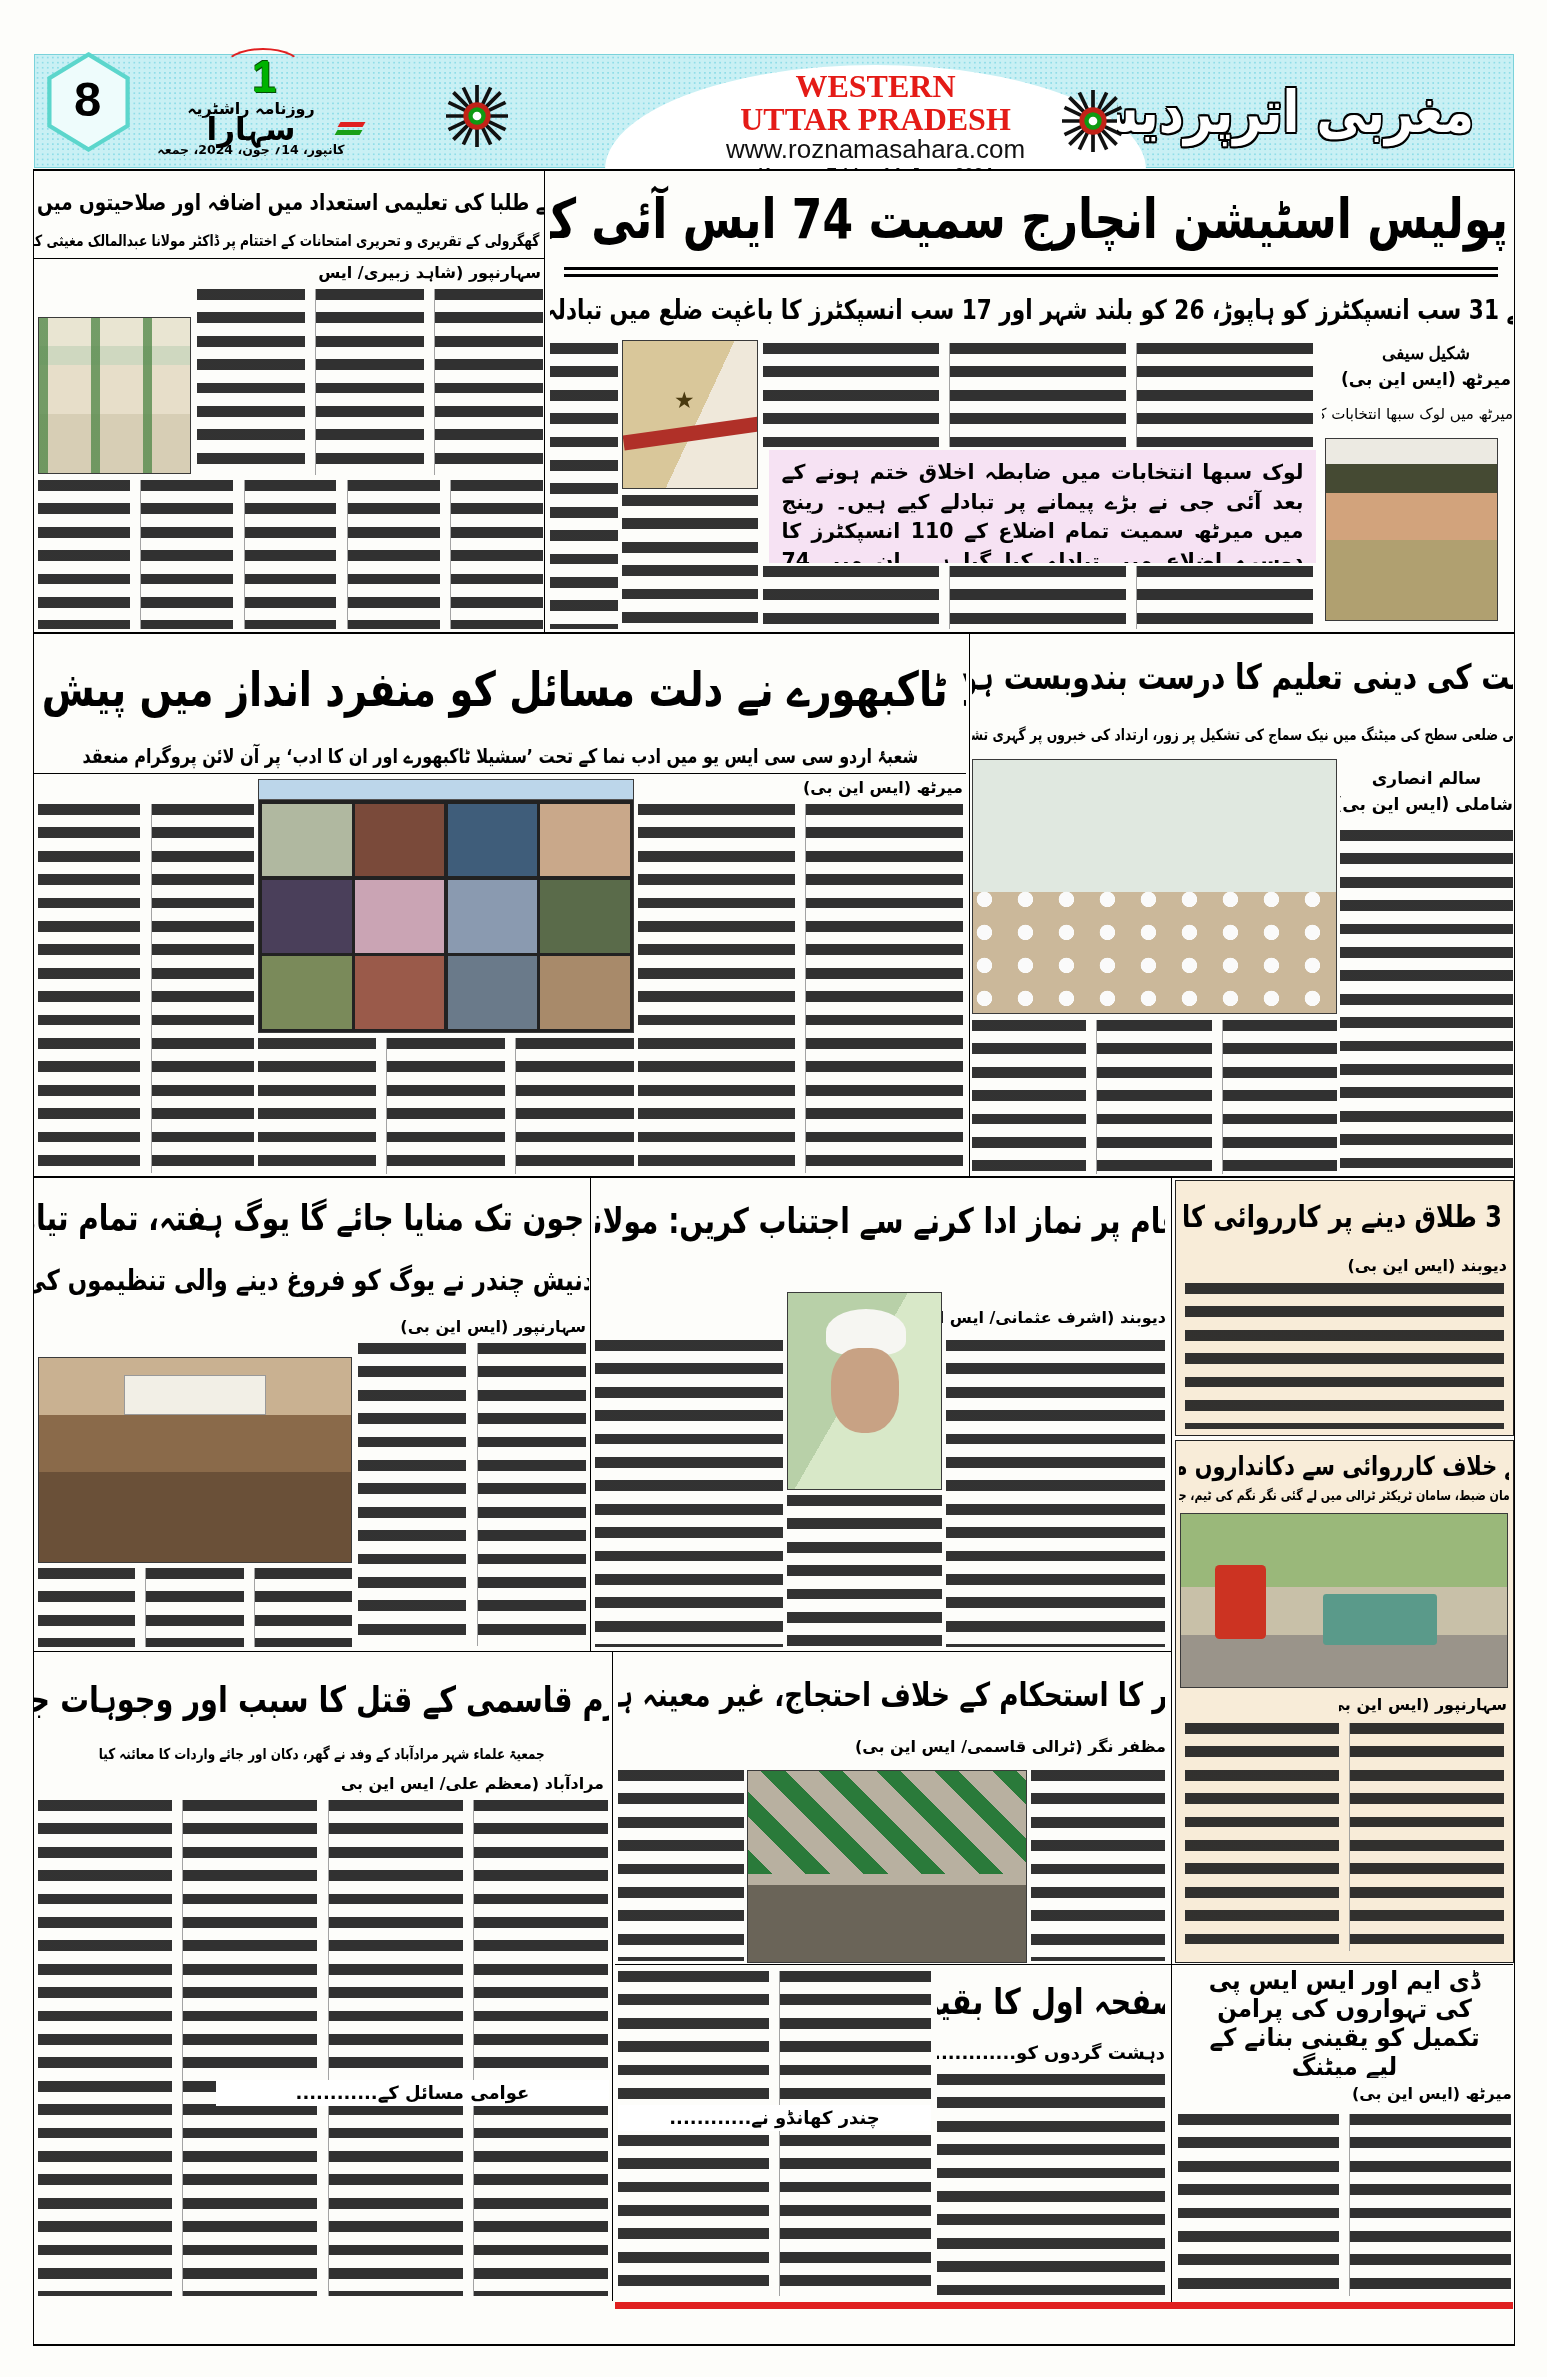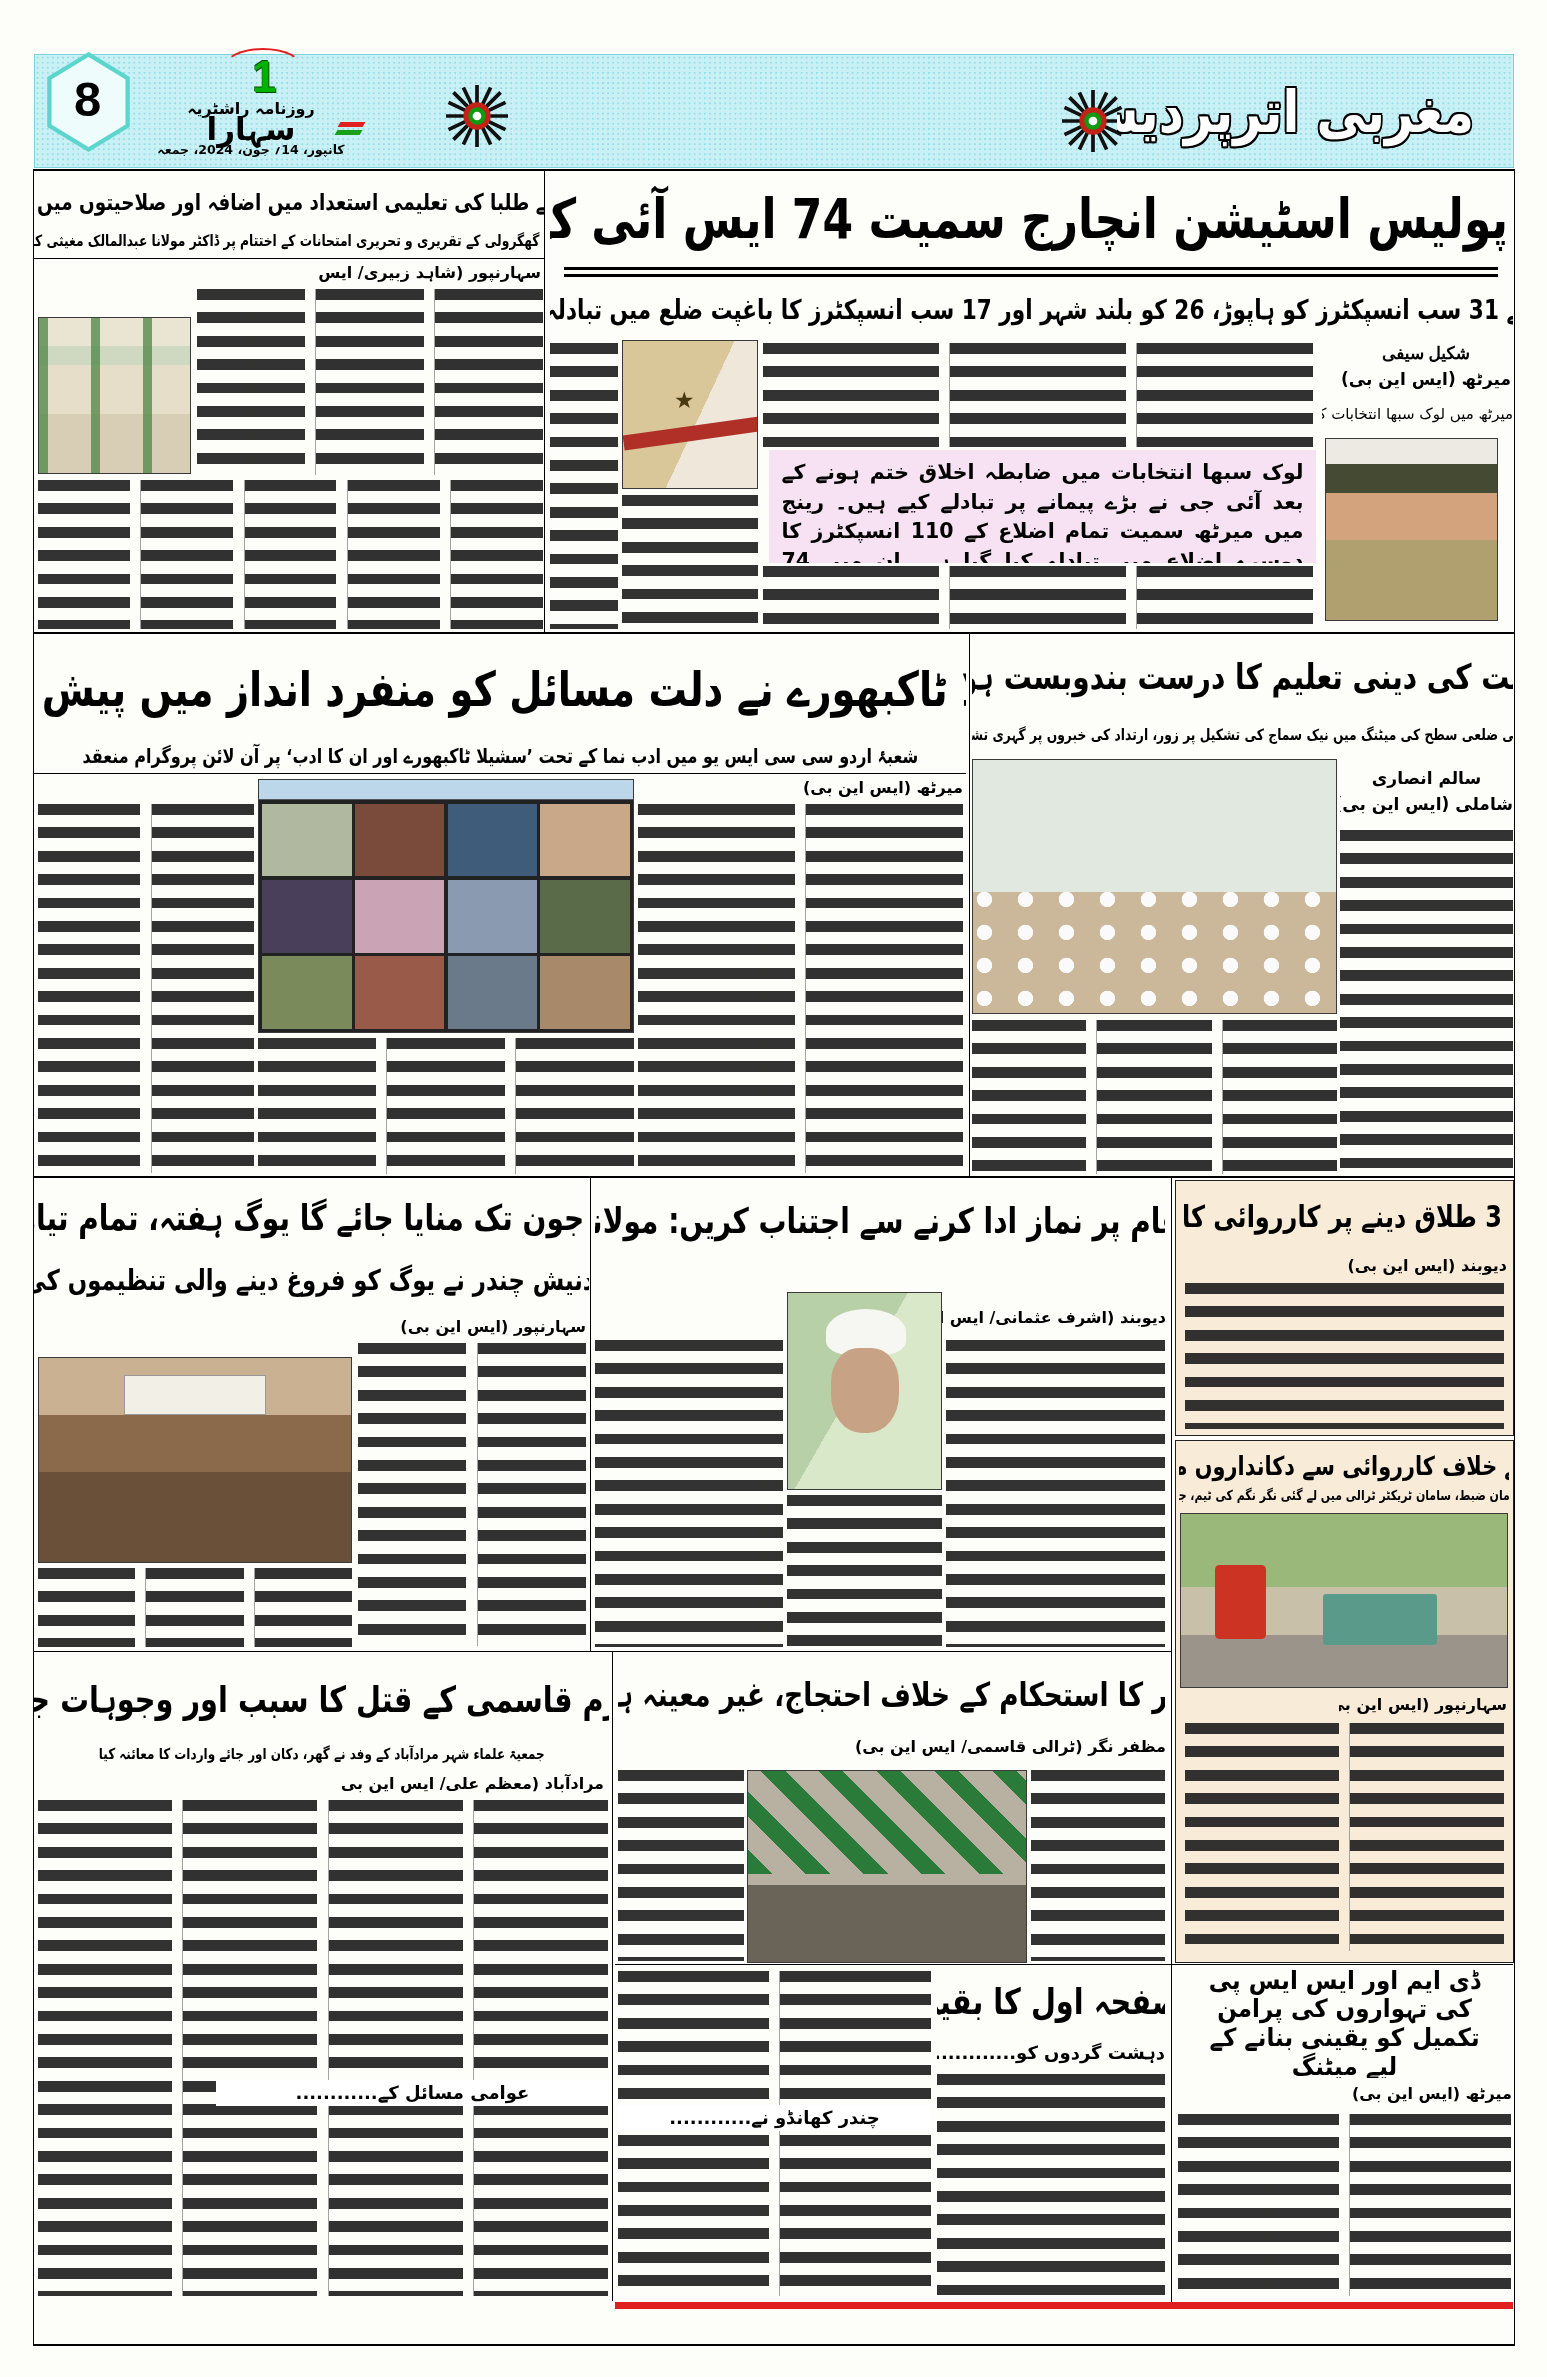--- a/index.html
+++ b/index.html
@@ -89,20 +89,26 @@
           <line x1="28" y1="4" x2="72" y2="96"></line>
           <line x1="72" y1="4" x2="28" y2="96"></line>
           <line x1="4" y1="28" x2="96" y2="72"></line>
           <line x1="4" y1="72" x2="96" y2="28"></line>
         </g>
       <circle cx="50" cy="50" r="22" fill="#c22218"></circle>
         <circle cx="50" cy="50" r="14" fill="#0f9a12"></circle>
         <circle cx="50" cy="50" r="7" fill="#fff"></circle>
     </svg>
 
+    <div class="abs dome" style="left:570px;top:10.3px;width:541px;height:105px;padding-top:4.6px;">
+      <div class="t1">WESTERN</div>
+      <div class="t1">UTTAR PRADESH</div>
+      <div class="url">www.roznamasahara.com</div>
+      <div class="dt">Kanpur, Friday  14, June 2024</div>
+    </div>
 
     <svg class="abs" style="left:1027px;top:35px;width:62px;height:62px;" viewBox="0 0 100 100">
       <g stroke="#111" stroke-width="6">
           <line x1="50" y1="0" x2="50" y2="100"></line>
           <line x1="0" y1="50" x2="100" y2="50"></line>
           <line x1="12" y1="12" x2="88" y2="88"></line>
           <line x1="88" y1="12" x2="12" y2="88"></line>
           <line x1="28" y1="4" x2="72" y2="96"></line>
           <line x1="72" y1="4" x2="28" y2="96"></line>
           <line x1="4" y1="28" x2="96" y2="72"></line>

